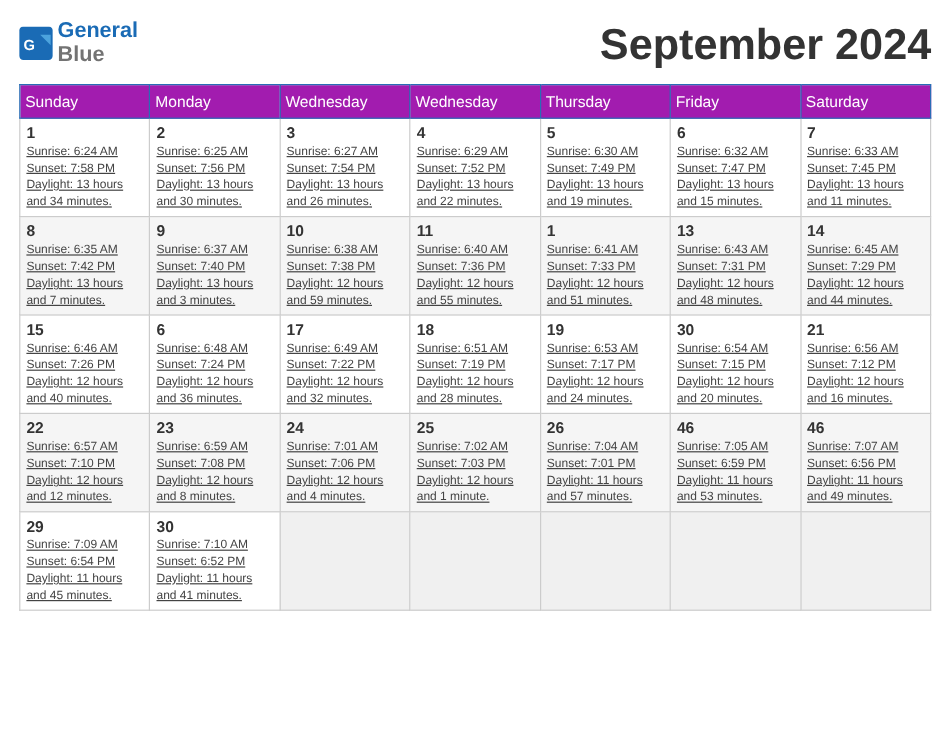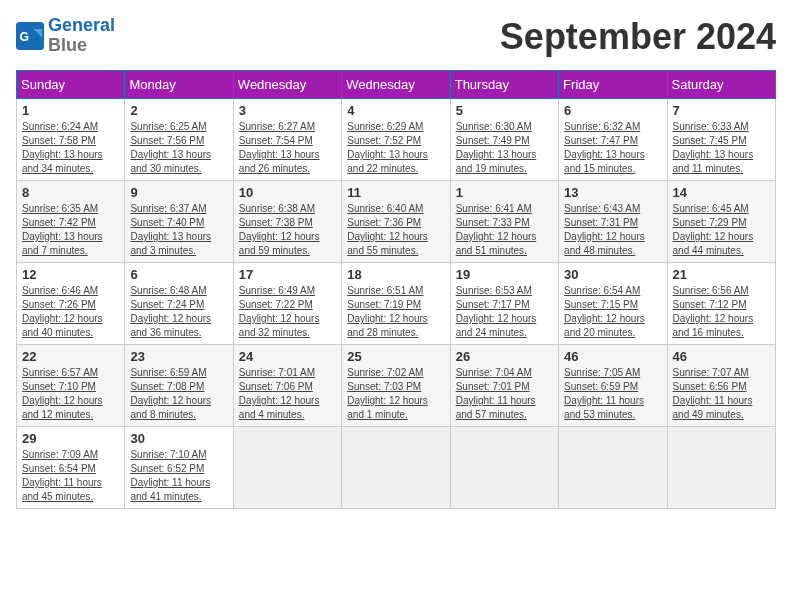--- a/index.html
+++ b/index.html
@@ -224,21 +224,21 @@
           <span class="day-num">14</span>
         <div class="day-info">
           Sunrise: 6:45 AM<br>
           Sunset: 7:29 PM<br>
           Daylight: 12 hours and 44 minutes.
         </div>
         </td>
       </tr>
       <tr>
         <td>
-          <span class="day-num">12</span>
+          <span class="day-num">15</span>
         <div class="day-info">
           Sunrise: 6:46 AM<br>
           Sunset: 7:26 PM<br>
           Daylight: 12 hours and 40 minutes.
         </div>
         </td>
         <td>
           <span class="day-num">6</span>
         <div class="day-info">
           Sunrise: 6:48 AM<br>

